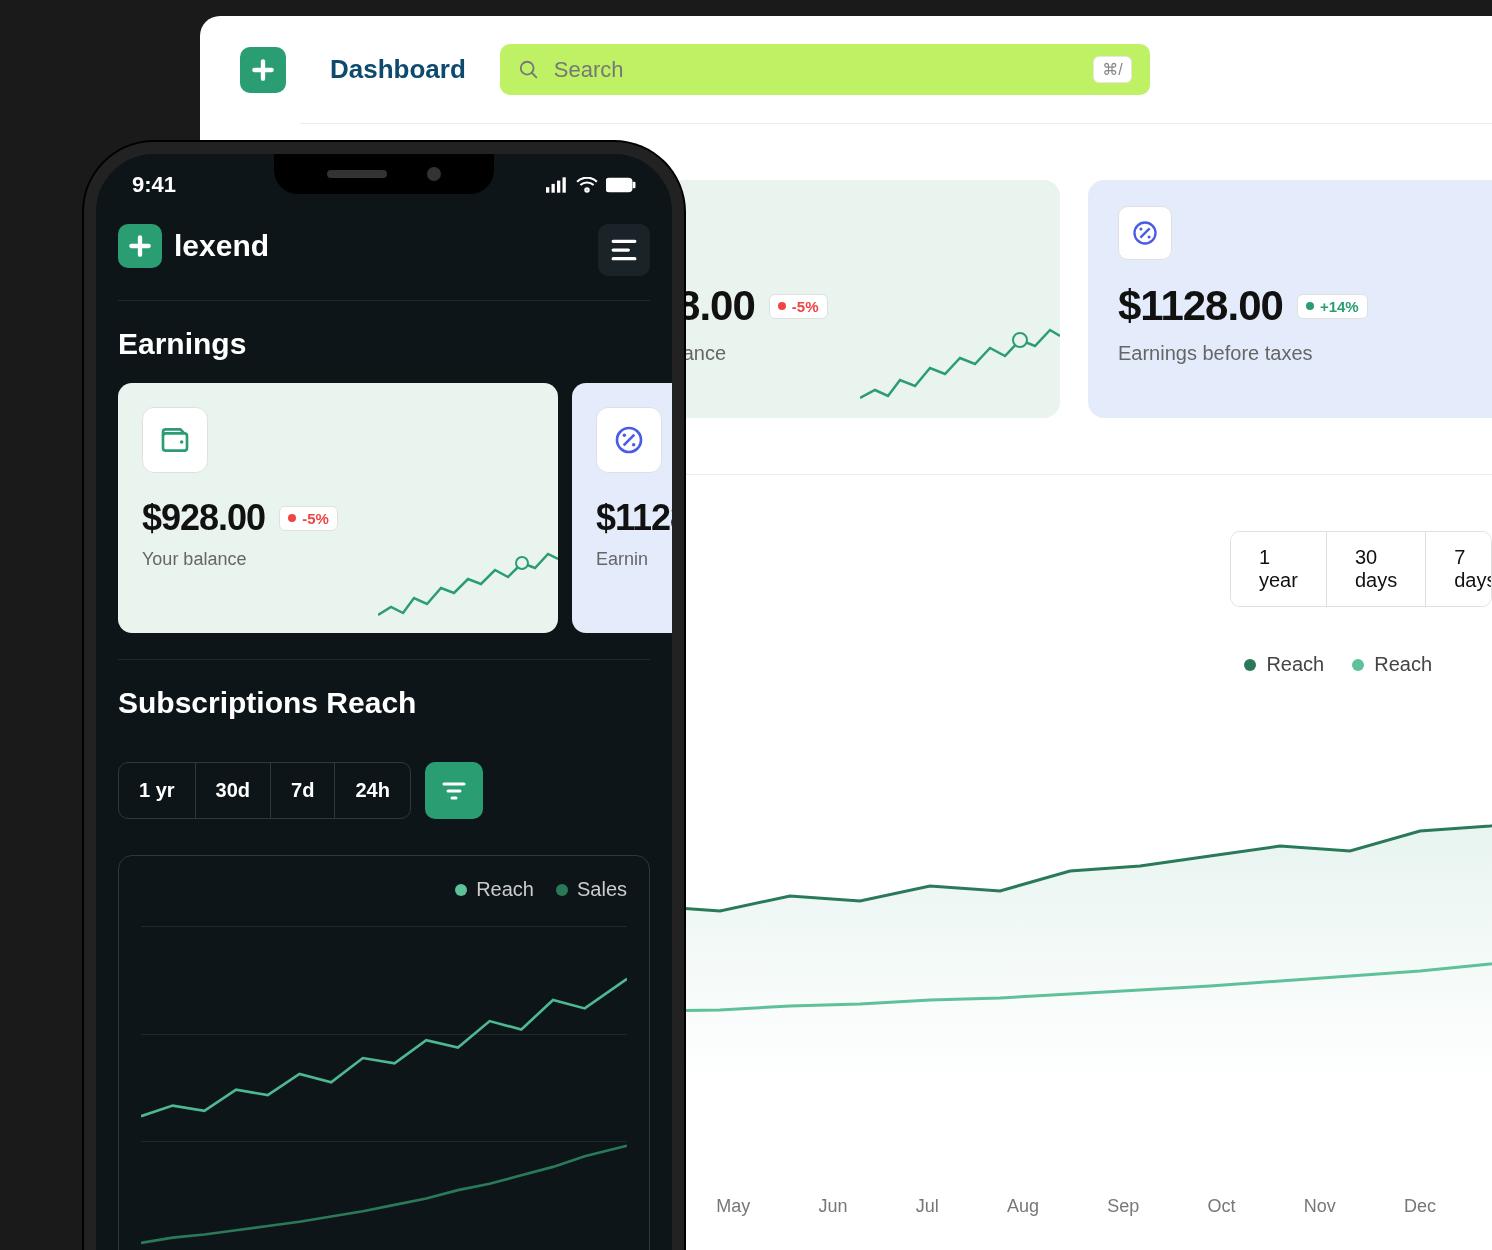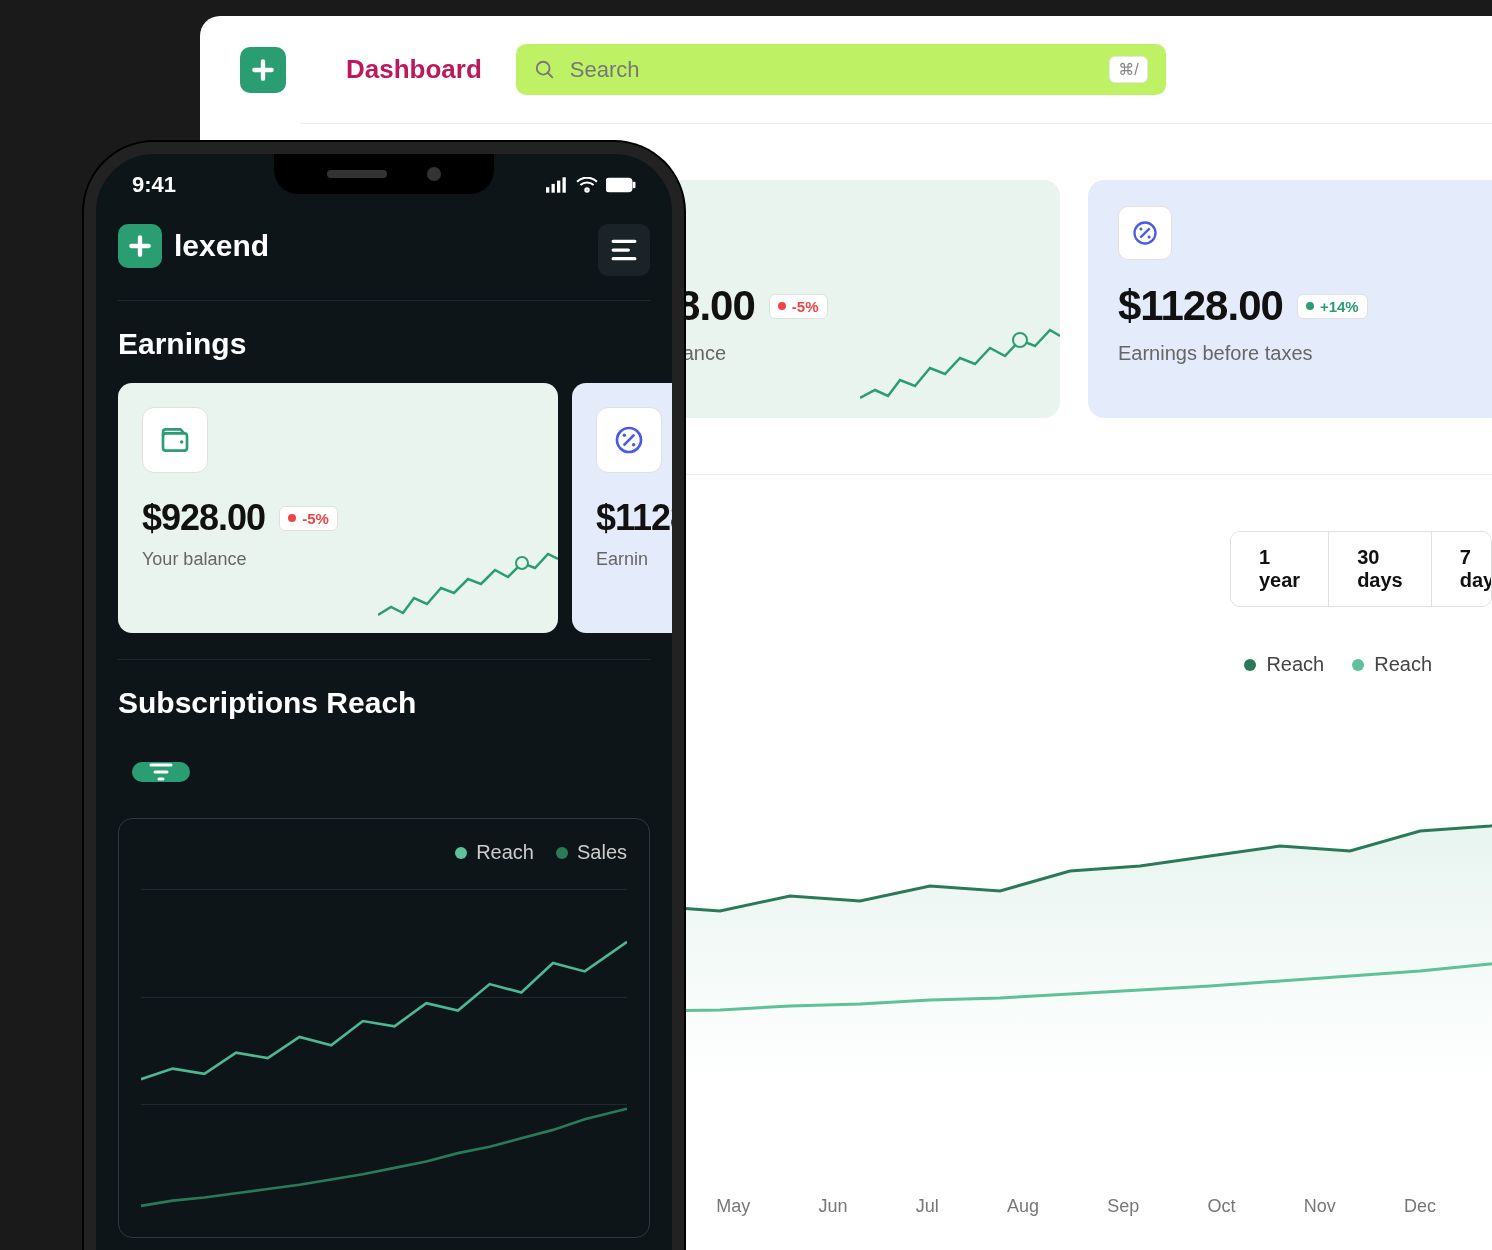--- a/index.html
+++ b/index.html
@@ -3,21 +3,21 @@
 <meta charset="utf-8">
 <style>
 *{margin:0;padding:0;box-sizing:border-box}
 body{font-family:-apple-system,BlinkMacSystemFont,'Segoe UI',sans-serif;background:#1a1a1a;width:1492px;height:1250px;overflow:hidden;position:relative}
 
 
 .desktop{position:absolute;left:200px;top:16px;right:0;bottom:0;background:#fff;border-radius:20px 0 0 0;overflow:hidden}
 .d-top{display:flex;align-items:center;gap:20px;padding:28px 40px}
 .d-logo{width:46px;height:46px;background:#2a9d72;border-radius:10px;display:flex;align-items:center;justify-content:center}
 .d-logo svg{width:26px;height:26px}
-.d-title{font-size:26px;font-weight:700;color:#be185d;margin-left:40px}
+.d-title{font-size:26px;font-weight:700;color:#0c4a6e;margin-left:24px}
 .d-search{flex:1;max-width:650px;display:flex;align-items:center;gap:14px;background:#bef264;border-radius:10px;padding:12px 18px;margin-left:14px}
 .d-search svg{width:22px;height:22px}
 .d-search-text{font-size:22px;color:#777}
 .d-kbd{font-size:16px;color:#888;background:#fff;border:1px solid #e5e5e5;border-radius:6px;padding:3px 8px;margin-left:auto}
 .d-hr{height:1px;background:#ececec;margin-left:100px}
 
 .d-cards{display:flex;gap:28px;padding:56px 0 0 380px}
 .card{flex:0 0 480px;border-radius:16px;padding:26px 30px 30px;position:relative;overflow:hidden;height:238px}
 .card-green{background:#eaf4ee}
 .card-blue{background:#e4ecfb}
@@ -29,21 +29,21 @@
 .dot-red{width:8px;height:8px;background:#ef4444;border-radius:50%}
 .dot-green{width:8px;height:8px;background:#2a9d72;border-radius:50%}
 .badge-red{color:#ef4444}
 .badge-green{color:#2a9d72}
 .card-lbl{font-size:20px;color:#666;margin-top:12px}
 .card-chart{position:absolute;right:0;bottom:0;width:200px;height:100px}
 
 .d-hr2{height:1px;background:#ececec;margin:56px 0 0 380px}
 
 .d-pills{display:flex;gap:0;margin:56px 0 0 1030px;border:1px solid #e0e0e0;border-radius:10px;overflow:hidden}
-.d-pill{padding:14px 28px;font-size:20px;font-weight:700;color:#111;border-right:1px solid #e0e0e0;background:#fff}
+.d-pill{padding:14px 28px;font-size:20px;font-weight:400;color:#111;border-right:1px solid #e0e0e0;background:#fff}
 .d-pill:last-child{border-right:none}
 
 .d-legend{display:flex;gap:28px;justify-content:flex-end;margin:46px 60px 0 0;font-size:20px;color:#444}
 .d-legend span{display:flex;align-items:center;gap:10px}
 .ldot{width:12px;height:12px;border-radius:50%}
 .l-dark{background:#2a7a5a}
 .l-light{background:#5fc19a}
 
 .d-linechart{position:absolute;left:380px;right:0;top:760px;height:310px}
 .d-xaxis{position:absolute;left:380px;right:16px;top:1180px;display:flex;justify-content:space-between;padding:0 40px;color:#777;font-size:18px}
@@ -282,20 +282,26 @@
         </div>
         <div class="pc-lbl">Earnin</div>
       </div>
     </div>
 
     <div class="p-hr2"></div>
 
     <div class="p-h2">Subscriptions Reach</div>
 
     <div class="p-pills">
+      <div class="p-pillgrp">
+        <div class="p-pill">1 yr</div>
+        <div class="p-pill">30d</div>
+        <div class="p-pill">7d</div>
+        <div class="p-pill">24h</div>
+      </div>
       <div class="p-filter">
         <svg viewBox="0 0 24 20">
             <path d="M2 3h20M6 10h12M10 17h4" stroke="#fff" stroke-width="3" stroke-linecap="round"></path>
           </svg>
       </div>
     </div>
 
     <div class="p-chartbox">
       <div class="p-legend">
         <span>

